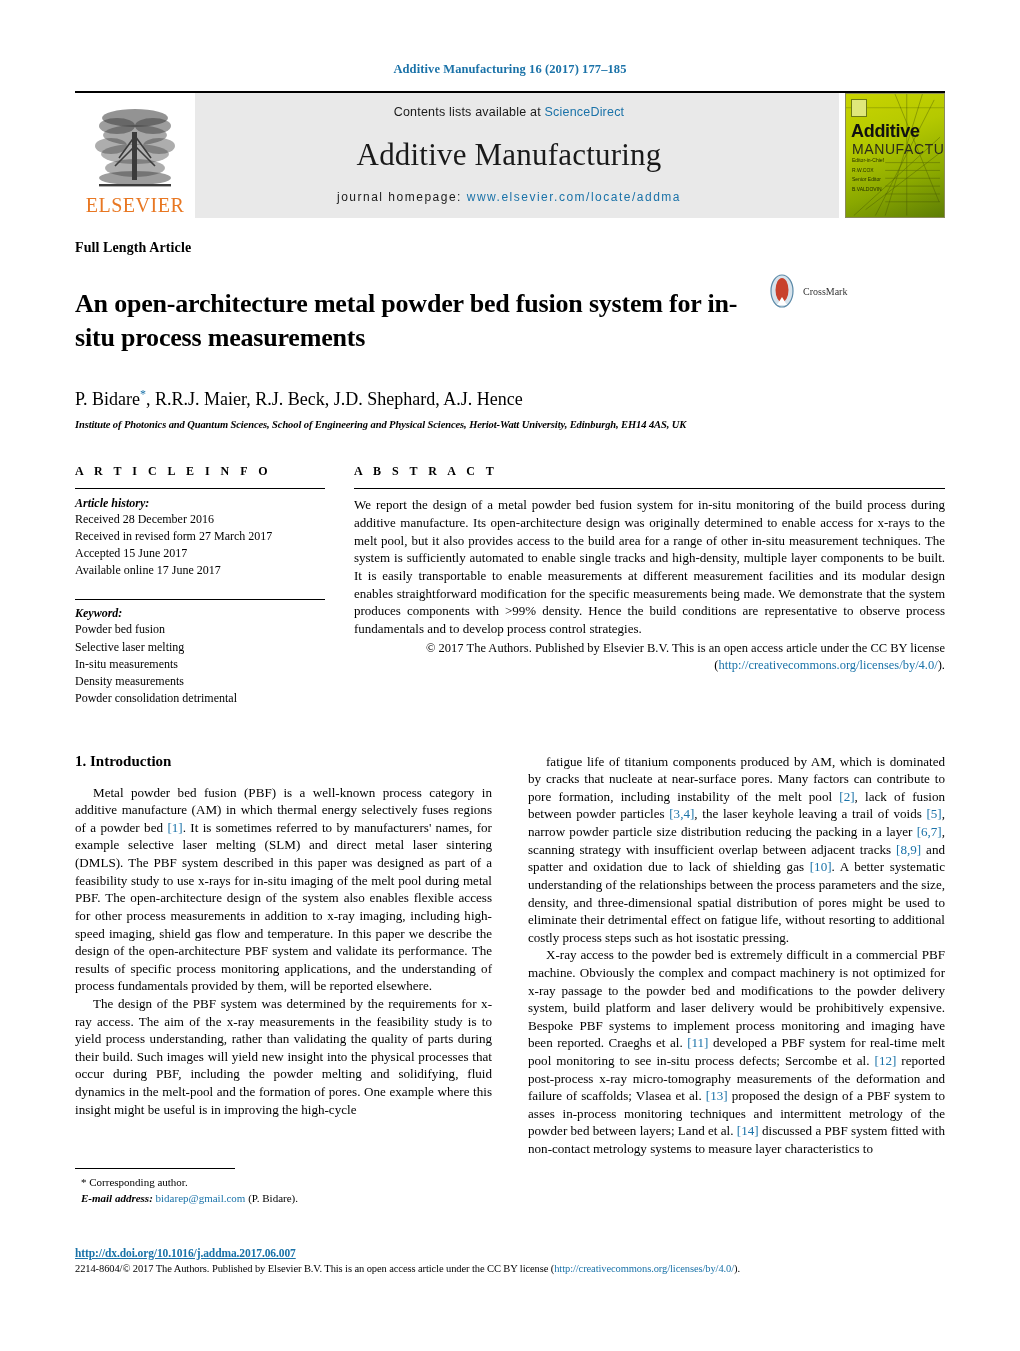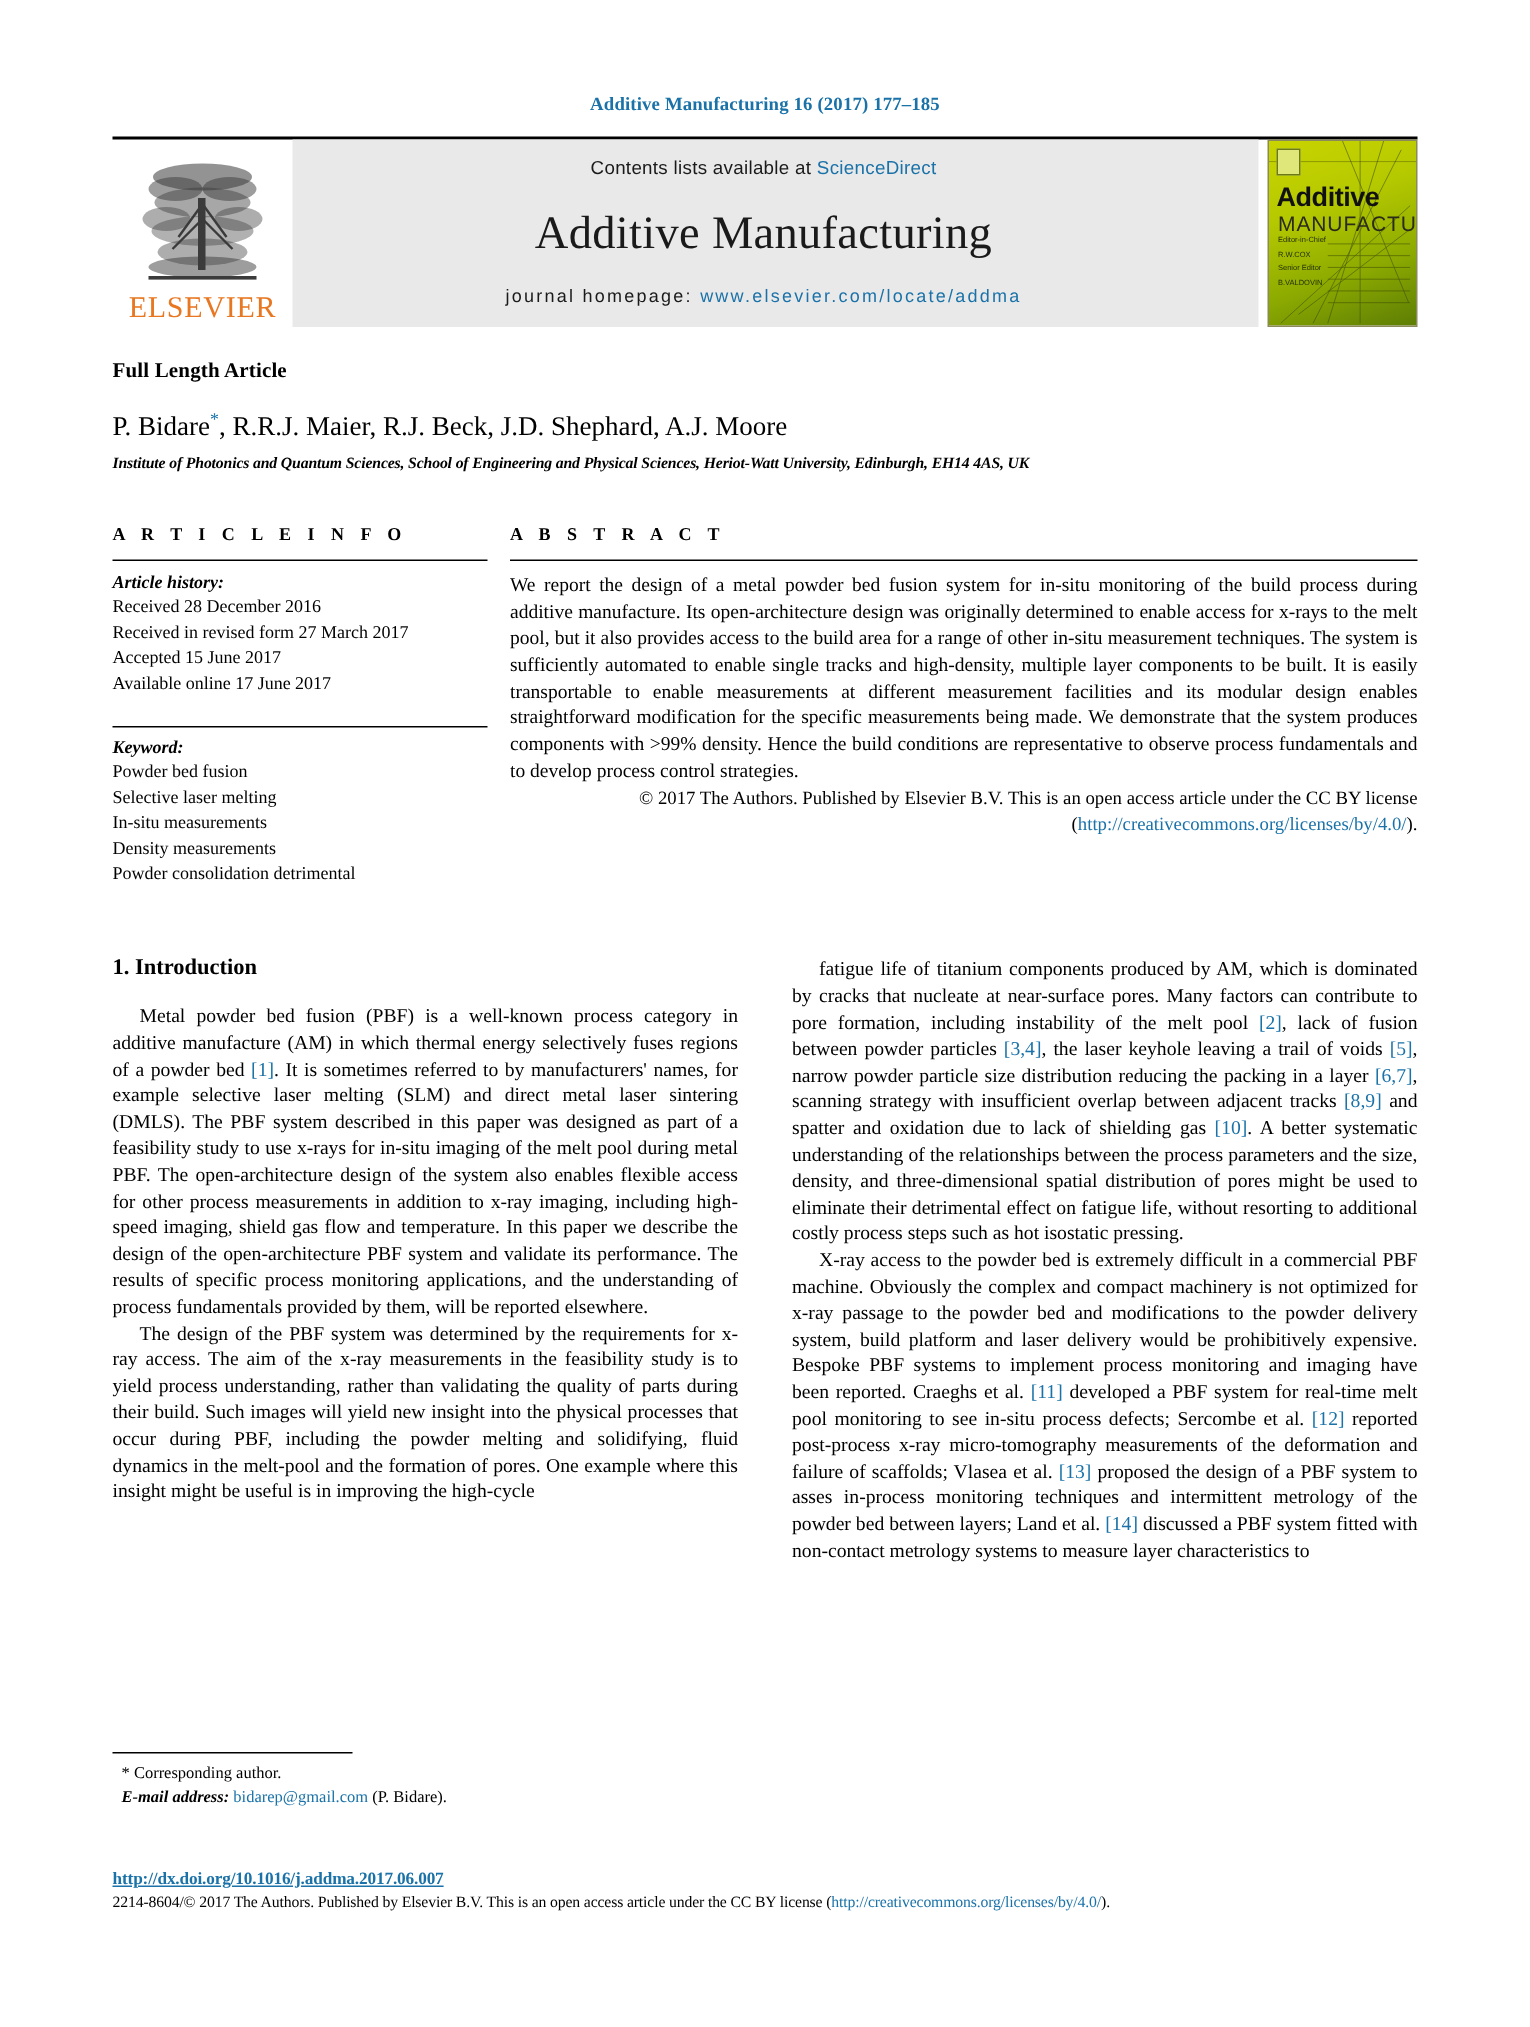--- a/index.html
+++ b/index.html
@@ -180,21 +180,21 @@
     font-size: 10.5px;
     font-style: italic;
     font-weight: bold;
     letter-spacing: -0.1px;
   }
 
   
   .info-abstract {
     display: flex;
     margin-top: 34px;
-    gap: 15px;
+    gap: 29px;
   }
   .col-info { flex: 0 0 250px; }
   .col-abstract { flex: 1 1 auto; }
   .sec-head {
     font-size: 12px;
     font-weight: bold;
     letter-spacing: 4px;
   }
   .rule-thick {
     border-top: 1.6px solid #000;
@@ -343,23 +343,34 @@
         <div>Editor-in-Chief</div>
         <div>R.W.COX</div>
         <div>Senior Editor</div>
         <div>B.VALDOVIN</div>
       </div>
     </div>
   </div>
 
   <div class="article-type">Full Length Article</div>
 
+  <div class="title-row">
+    <h1 class="paper-title">An open-architecture metal powder bed fusion system for in-situ process measurements</h1>
+    <div class="crossmark">
+      <svg width="34" height="34" viewBox="0 0 34 34">
+        <ellipse cx="17" cy="17" rx="11" ry="16" fill="#d7e3ec" stroke="#5b8aa8" stroke-width="1.2"></ellipse>
+        <ellipse cx="17" cy="16" rx="6.5" ry="12" fill="#c8412c"></ellipse>
+        <path d="M17 23 L12 31 L22 31 Z" fill="#ffffff"></path>
+      </svg>
+      <span class="crossmark-label">CrossMark</span>
+    </div>
+  </div>
 
   <div class="authors">
-    <span>P. Bidare</span><sup>*</sup><span>, R.R.J. Maier, R.J. Beck, J.D. Shephard, A.J. Moore</span>
+    <span>P. Bidare</span><sup>*</sup><span>, R.R.J. Maier, R.J. Beck, J.D. Shephard, A.J. Hence</span>
   </div>
   <div class="affiliation">Institute of Photonics and Quantum Sciences, School of Engineering and Physical Sciences, Heriot-Watt University, Edinburgh, EH14 4AS, UK</div>
 
   <div class="info-abstract">
 
     <div class="col-info">
       <div class="sec-head">A R T I C L E   I N F O</div>
       <div class="rule-thick"></div>
       <div class="info-sub">Article history:</div>
       <div class="info-line">Received 28 December 2016</div>

